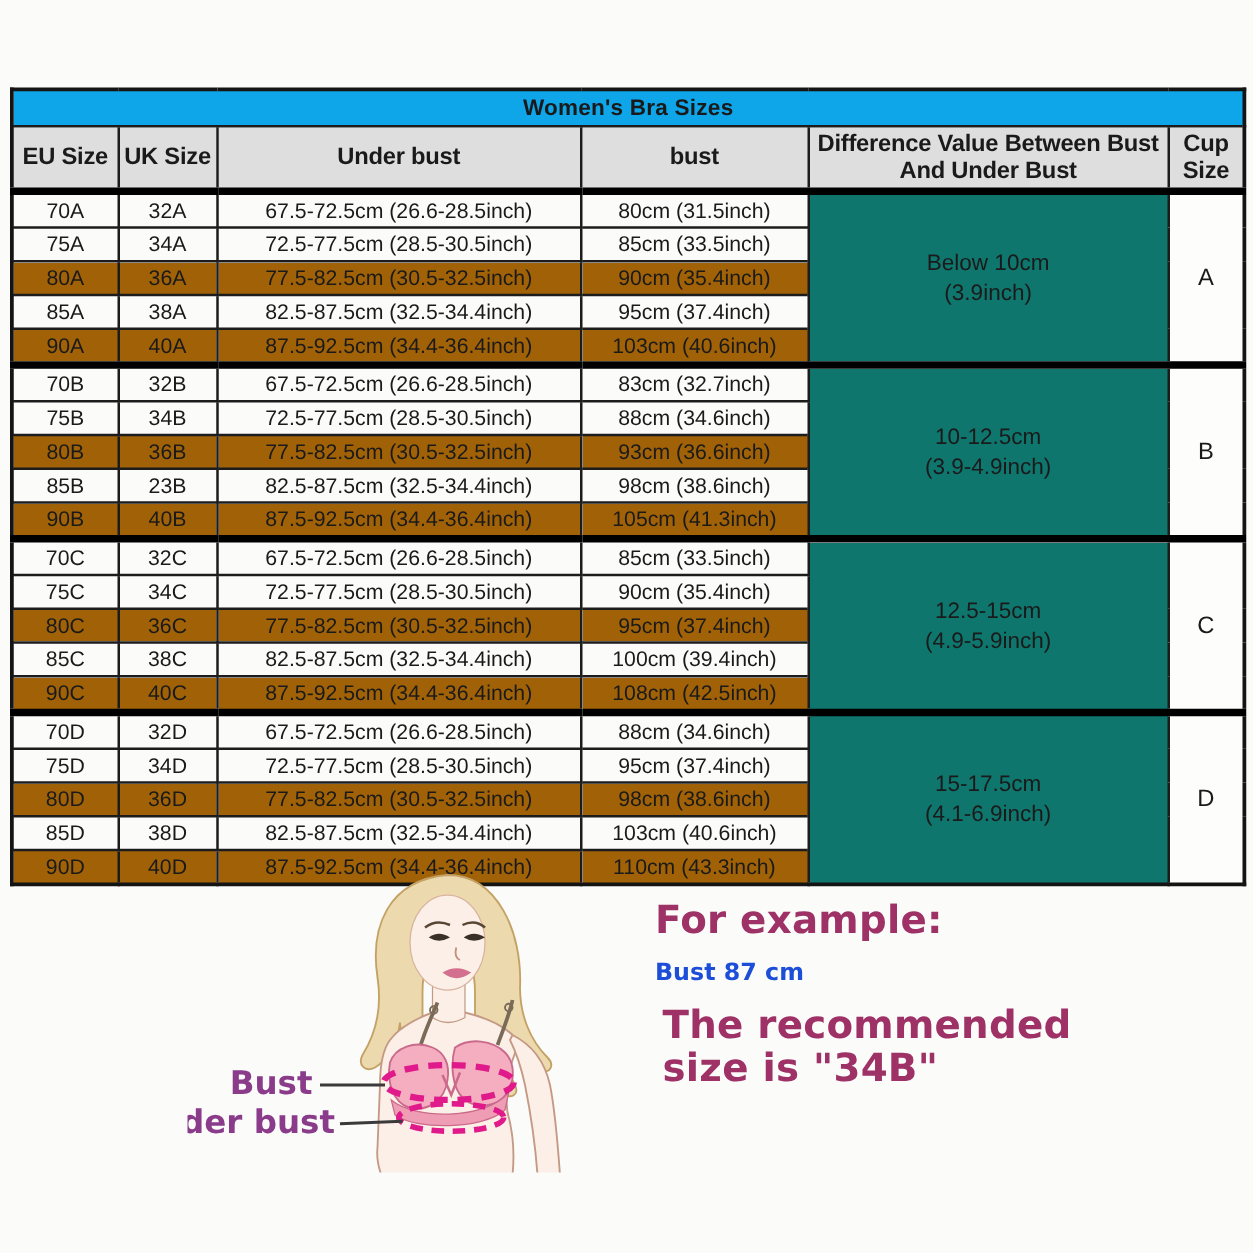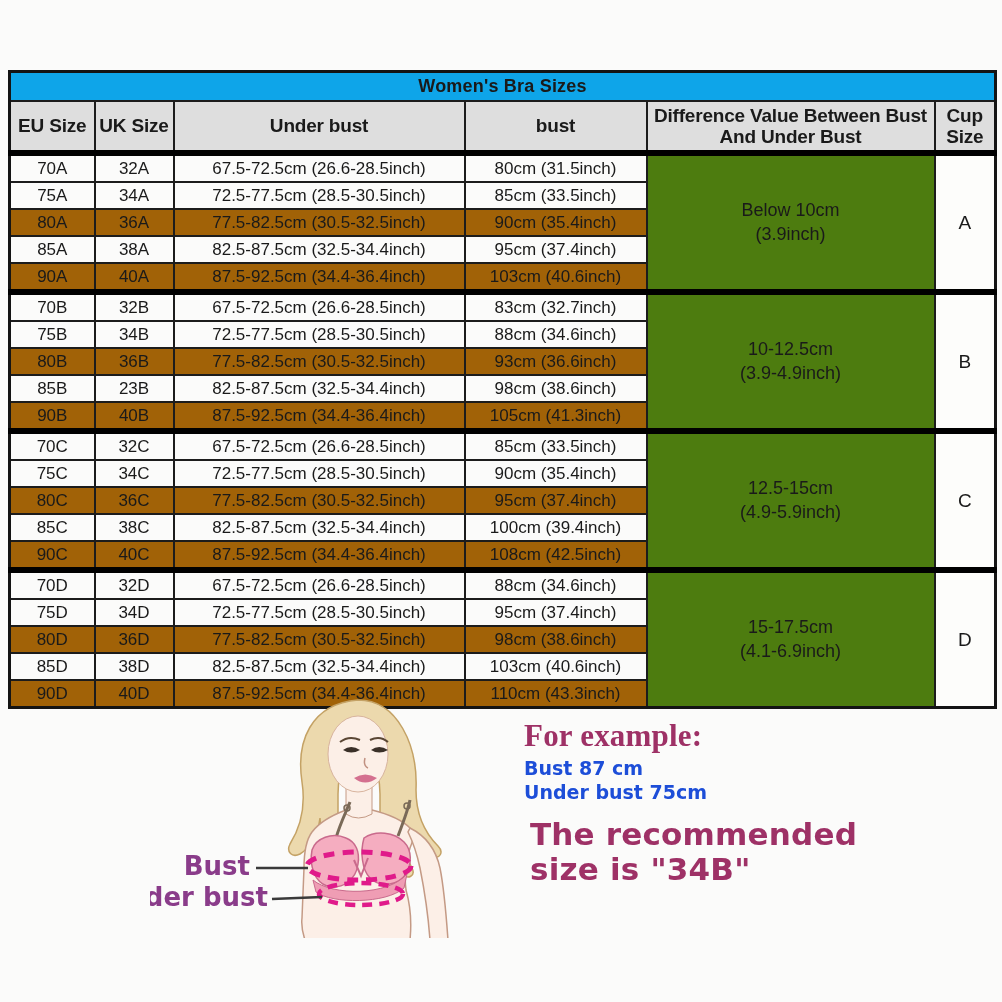--- a/index.html
+++ b/index.html
@@ -21,29 +21,29 @@
   .title-cell{
     background:#0ea5e9;height:27px;font-weight:bold;font-size:18px;letter-spacing:.2px;
   }
   thead tr.cols th{
     background:#dedede;height:48px;font-weight:bold;font-size:19px;line-height:1.12;
     white-space:normal;border-bottom:3px solid #141414;letter-spacing:-0.2px;
   }
   tbody td{height:25px;font-size:17px;}
   tbody tr:first-child td{border-top:6px solid #000000;}
   tbody tr:nth-child(3) td,tbody tr:nth-child(5) td{background:#a16207;}
-  td.diff-cell{font-size:18px;line-height:1.3;background:#4d7c0f;white-space:normal;}
+  td.diff-cell{font-size:18px;line-height:1.3;background:#0f766e;white-space:normal;}
   td.cup-cell{font-size:19px;background:#fdfdfb;}
 
   
   .figure-area{position:absolute;left:150px;top:698px;width:360px;height:240px;}
 
   
   .example-area{position:absolute;left:524px;top:718px;width:460px;font-family:"DejaVu Sans",sans-serif;}
-  .example-heading{color:#9e3166;font-size:31px;font-weight:bold;margin:0 0 3px 0;letter-spacing:.2px;font-family:Liberation Serif, serif;}
+  .example-heading{color:#9e3166;font-size:31px;font-weight:bold;margin:0 0 13px 0;letter-spacing:.2px;}
   .measure-line{color:#1d4ed8;font-size:19px;font-weight:bold;line-height:1.26;}
   .recommendation{color:#9e3166;font-size:31px;font-weight:bold;line-height:1.14;margin:12px 0 4px 6px;letter-spacing:.2px;}
 </style>
 </head>
 <body>
 
 <div class="sheet">
 
   <div class="table-wrap">
     <table class="size-table">
@@ -268,20 +268,19 @@
       <line x1="122" y1="201" x2="172" y2="199" stroke="#3a3a3a" stroke-width="2.5"></line>
 
       <text x="100" y="177" text-anchor="end" font-family="DejaVu Sans, sans-serif" font-size="26" font-weight="bold" fill="#8a3c8a">Bust</text>
       <text x="118" y="208" text-anchor="end" font-family="DejaVu Sans, sans-serif" font-size="26" font-weight="bold" fill="#8a3c8a">Under bust</text>
     </svg>
   </div>
 
   <div class="example-area">
     <div class="example-heading">For example:</div>
     <div class="measure-line">Bust 87 cm</div>
-    <div class="measure-line">Under bust 75cm</div>
     <div class="recommendation">
       <div>The recommended</div>
       <div>size is "34B"</div>
     </div>
   </div>
 
 </div>
 
 </body></html>

